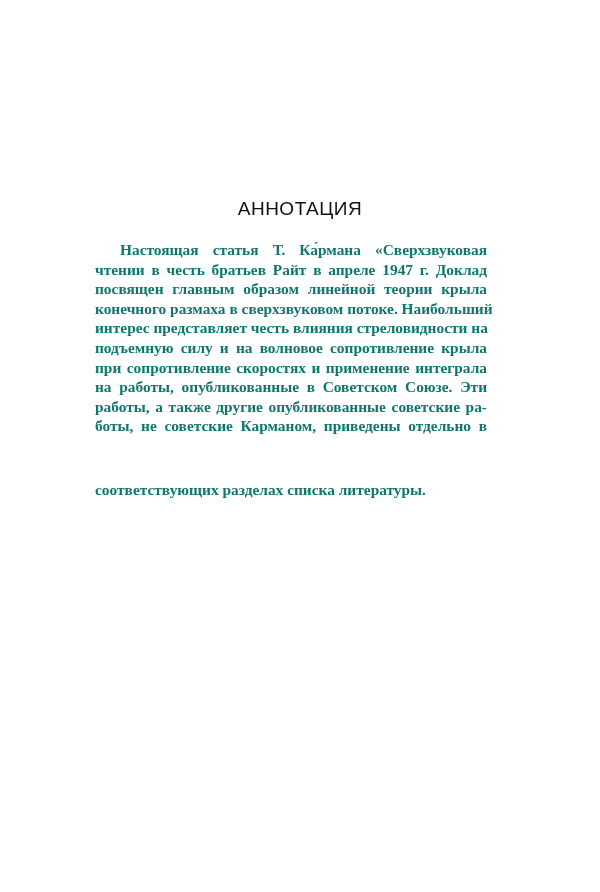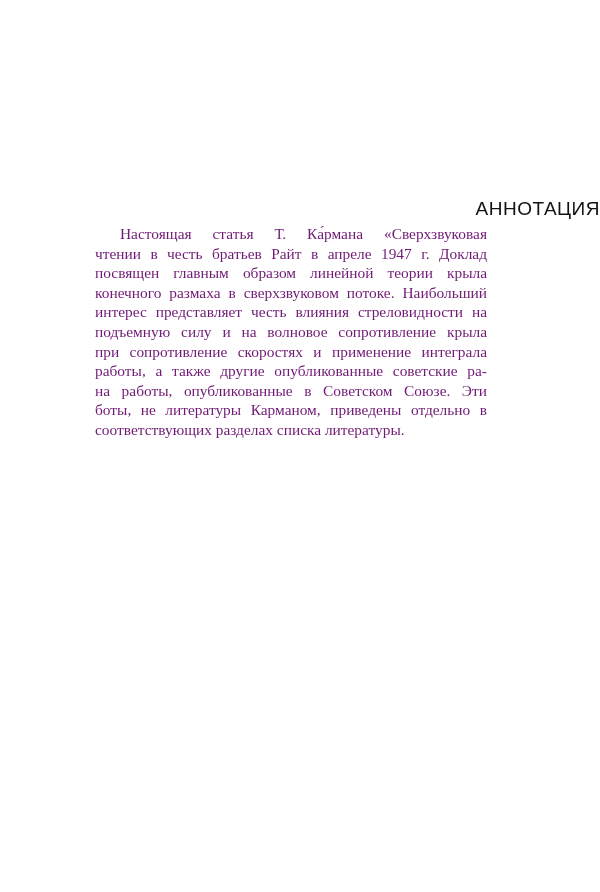--- a/index.html
+++ b/index.html
@@ -10,61 +10,61 @@
     overflow: hidden;
     color: #111111;
   }
   .page {
     position: absolute;
     left: 0; top: 0; width: 600px; height: 892px;
   }
   .title {
     position: absolute;
     top: 198px; left: 0; width: 600px;
-    text-align: right;
+    text-align: center;
     font-family: "Liberation Sans", sans-serif;
     font-size: 19px;
     letter-spacing: 0.5px;
     color: #111;
   }
   .body-text {
     position: absolute;
-    left: 95px; top: 224px; width: 392px;
+    left: 95px; top: 240px; width: 392px;
     font-family: "Liberation Serif", serif;
     font-size: 15.4px;
-    font-weight: normal;
+    font-weight: bold;
     line-height: 19.6px;
-    color: #701a75;
+    color: #0f766e;
   }
   .line {
     display: block;
     white-space: nowrap;
     text-align: justify;
     text-align-last: justify;
     height: 19.6px;
   }
-  .line.last { text-align-last: left; }
+  .line.last { text-align-last: left; margin-top: 44px; }
   .line.indent { padding-left: 25px; }
 </style>
 </head>
 <body>
 
 <div class="page">
   <div class="title">АННОТАЦИЯ</div>
 
   <div class="body-text">
     <div>
       <span class="line indent">Настоящая статья Т. Ка́рмана «Сверхзвуковая</span>
       <span class="line">чтении в честь братьев Райт в апреле 1947 г. Доклад</span>
       <span class="line">посвящен главным образом линейной теории крыла</span>
       <span class="line">конечного размаха в сверхзвуковом потоке. Наибольший</span>
       <span class="line">интерес представляет честь влияния стреловидности на</span>
       <span class="line">подъемную силу и на волновое сопротивление крыла</span>
       <span class="line">при сопротивление скоростях и применение интеграла</span>
     </div>
     <div>
+      <span class="line">на работы, опубликованные в Советском Союзе. Эти</span>
       <span class="line">работы, а также другие опубликованные советские ра-</span>
-      <span class="line">на работы, опубликованные в Советском Союзе. Эти</span>
-      <span class="line">боты, не литературы Карманом, приведены отдельно в</span>
+      <span class="line">боты, не советские Карманом, приведены отдельно в</span>
       <span class="line last">соответствующих разделах списка литературы.</span>
     </div>
   </div>
 </div>
 
 </body></html>

